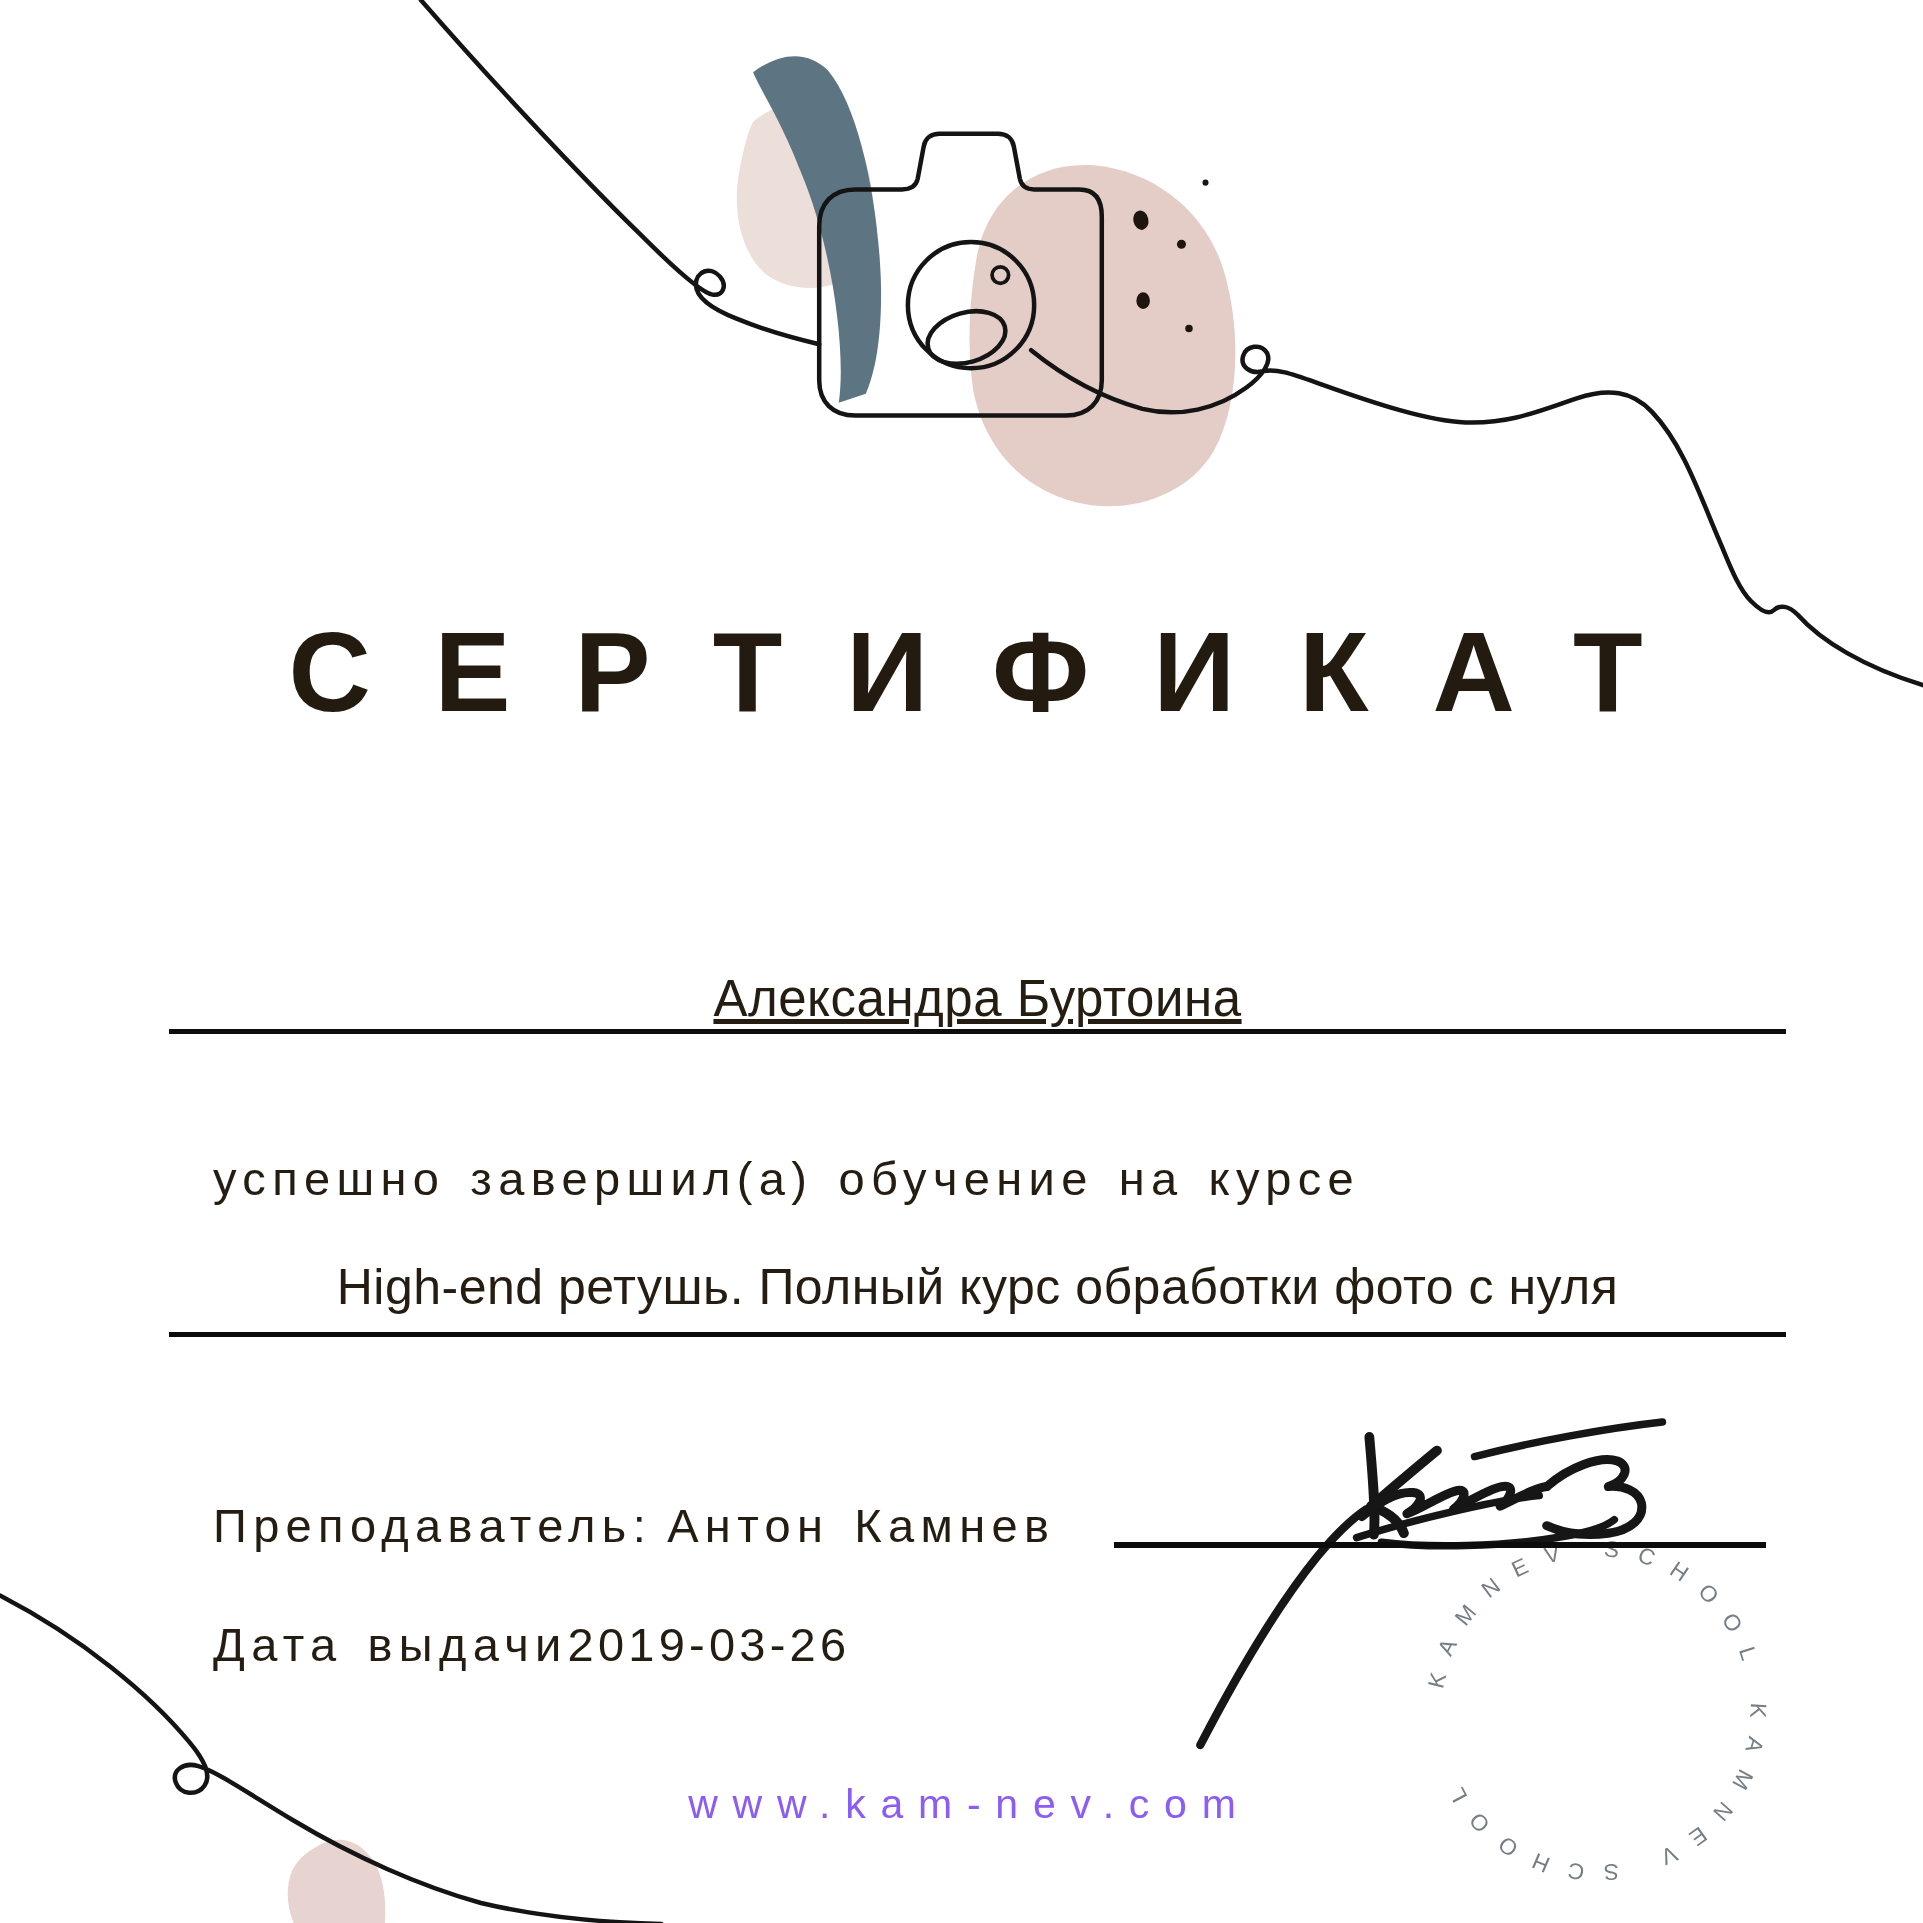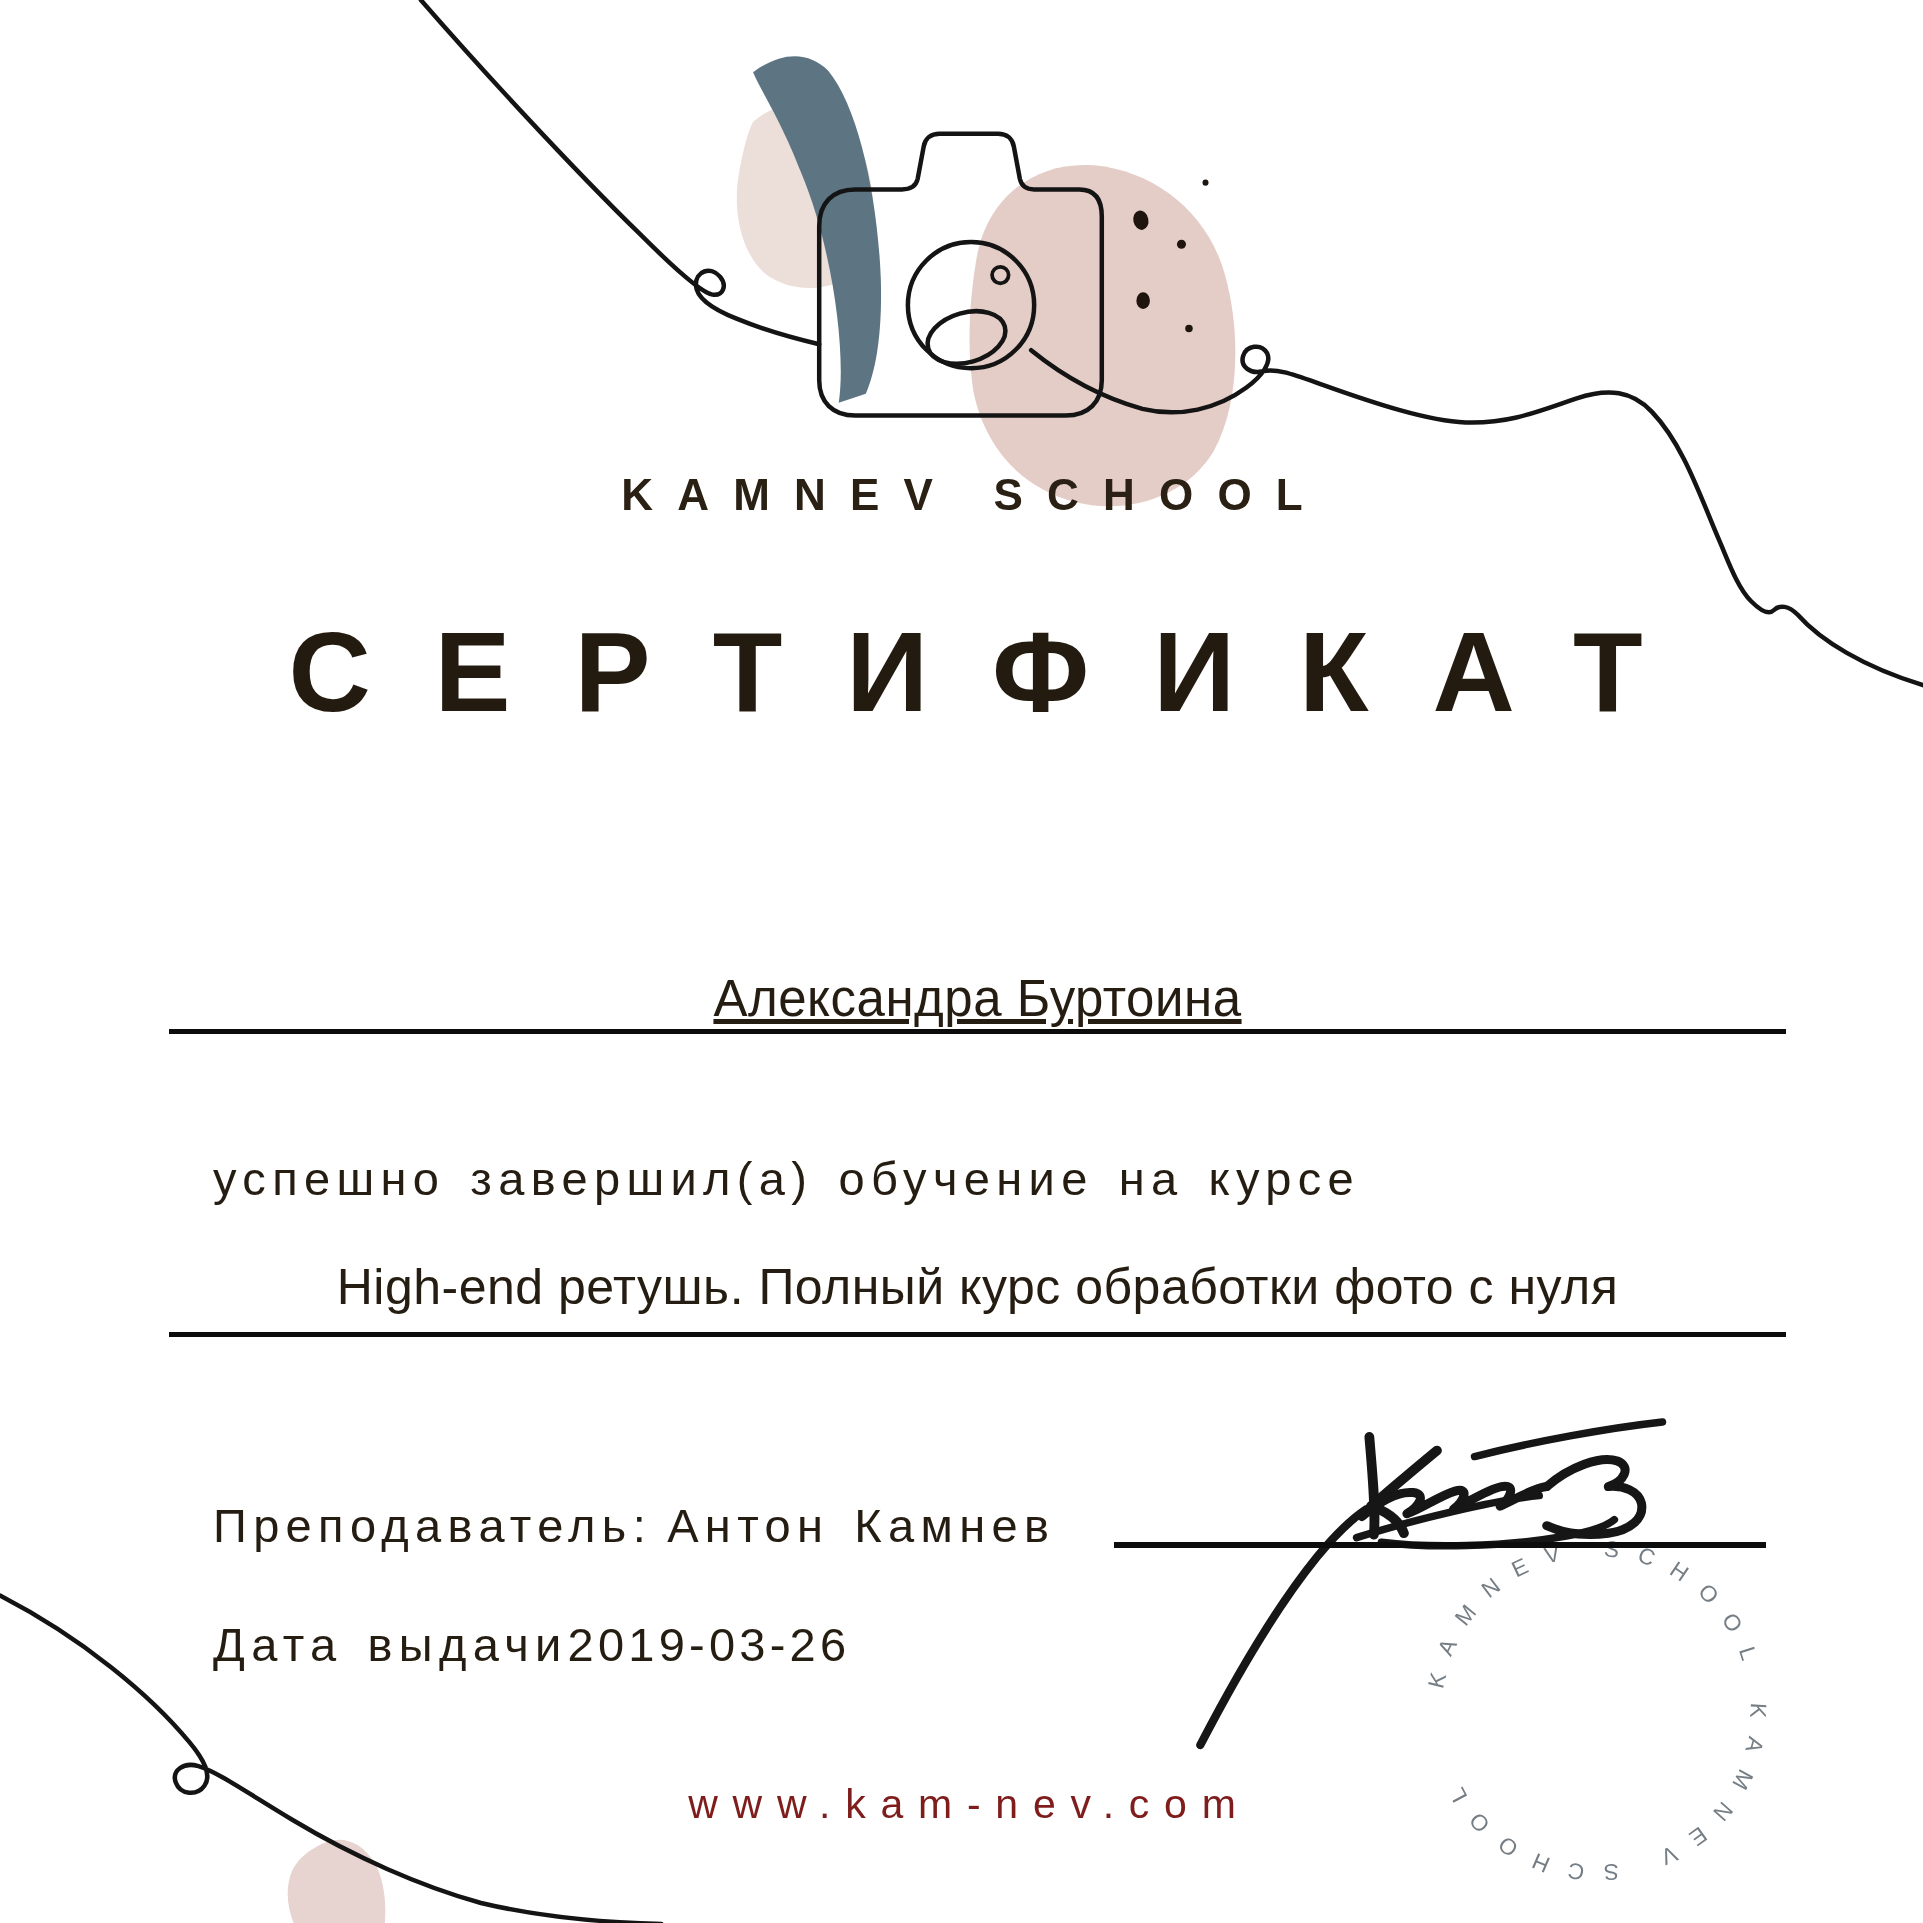--- a/index.html
+++ b/index.html
@@ -36,21 +36,21 @@
   .recipient{top:969px;font-size:51px;letter-spacing:0.01em;text-decoration:underline;}
   .course{top:1258px;font-size:50px;letter-spacing:0.01em;}
   .rule{
     position:absolute;height:5.3px;background:#0c0c0c;
   }
   .rule1{left:169px;width:1617px;top:1029px;}
   .rule2{left:169px;width:1617px;top:1332px;}
   .sigrule{left:1114px;width:652px;top:1542px;height:6px;}
   .website{
     left:0;right:0;top:1781px;text-align:center;
-    font-size:41px;letter-spacing:0.36em;padding-left:0.36em;color:#7f1d1d;
+    font-size:41px;letter-spacing:0.36em;padding-left:0.36em;color:#8b5cf6;
   }
   .datevalue{letter-spacing:0.09em;}
   .teacher-name{margin-left:0.32em;}
 </style>
 </head>
 <body>
 
 <div class="page">
 
   <svg class="art" viewBox="0 0 2560 2560" aria-hidden="true">
@@ -95,21 +95,20 @@
       <path stroke-width="13" d="M 1822 1912 C 1826 1960 1831 2010 1828 2042"></path>
       <path stroke-width="13" d="M 1912 1930 C 1878 1958 1850 1982 1824 2004 C 1848 2012 1862 2024 1868 2040"></path>
       <path stroke-width="12" d="M 1812 2018 C 1838 1996 1862 1984 1880 1986 C 1900 1988 1886 2006 1872 2014 C 1890 2008 1916 1990 1936 1984 C 1956 1978 1948 1998 1934 2008 C 1952 2000 1978 1982 1998 1978 C 2018 1974 2010 1994 1996 2004 C 2014 1996 2040 1980 2058 1978"></path>
       <path stroke-width="10" d="M 1805 2046 C 1880 2022 1990 1996 2048 1990"></path>
       <path stroke-width="12" d="M 2058 1978 C 2088 1952 2130 1936 2152 1944 C 2172 1952 2160 1972 2140 1978 C 2160 1976 2180 1984 2184 2000 C 2188 2020 2170 2036 2140 2040 C 2110 2044 2080 2040 2058 2030"></path>
       <path stroke-width="10" d="M 1962 1938 C 2040 1918 2140 1900 2212 1892"></path>
       <path stroke-width="10" d="M 1838 2052 C 1900 2060 2000 2058 2070 2046 C 2110 2040 2136 2032 2148 2022"></path>
     </g>
   </svg>
 
-  <div class="txt brand">KAMNEV SCHOOL</div>
 
   <div class="txt title">СЕРТИФИКАТ</div>
 
 
   <div class="txt centered-field recipient">Александра Буртоина</div>
   <div class="rule rule1"></div>
 
   <div class="txt bodyline completion">успешно завершил(а) обучение на курсе</div>
 
   <div class="txt centered-field course">High-end ретушь. Полный курс обработки фото с нуля</div>

